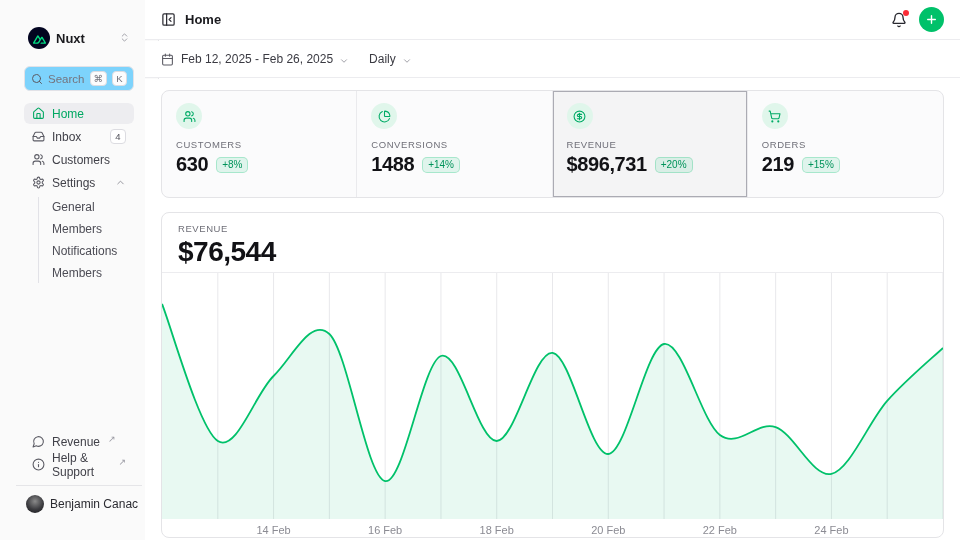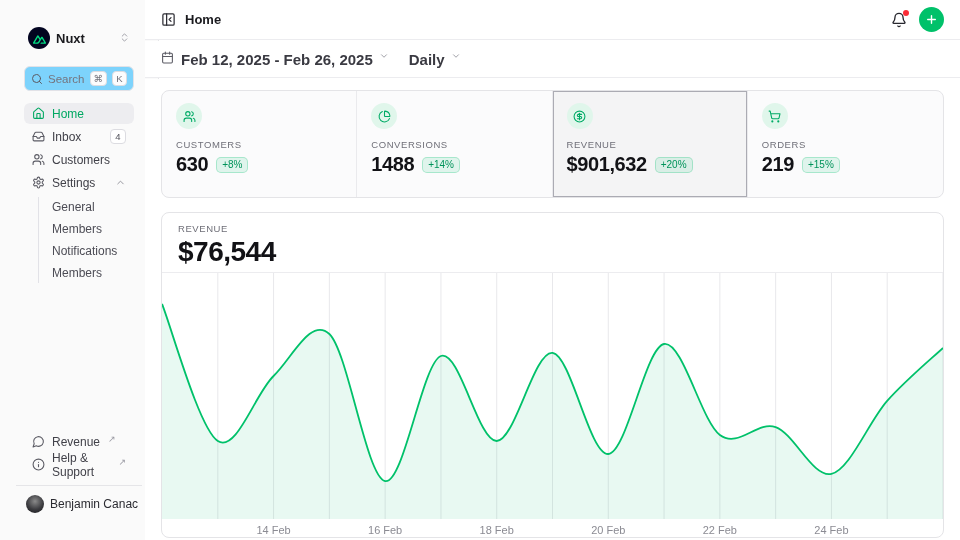--- a/index.html
+++ b/index.html
@@ -46,21 +46,21 @@
     display:flex; align-items:center; gap:9px; padding:0 16px; background:#fff; }
   .collapse-btn { display:flex; color:#2f2f36; cursor:pointer; }
   .page-title { font-size:13px; font-weight:700; color:#1b1b1f; }
   .header-right { margin-left:auto; display:flex; align-items:center; gap:12px; }
   .bell-wrap { position:relative; display:flex; color:#27272e; cursor:pointer; }
   .bell-dot { position:absolute; top:-2px; right:-2px; width:6.5px; height:6.5px; border-radius:50%; }
   .plus-btn { width:25px; height:25px; border-radius:50%; border:none; display:flex; align-items:center;
     justify-content:center; color:#fff; cursor:pointer; }
   .toolbar { position:absolute; left:145px; top:41px; right:0; height:37px; border-bottom:1px solid #ececef;
     display:flex; align-items:center; gap:20px; padding:0 16px; background:#fff; }
-  .tool-group { display:flex; align-items:flex-start; gap:7px; font-size:15px; font-weight:700; color:#3a3a42; cursor:pointer; }
+  .tool-group { display:flex; align-items:flex-end; gap:7px; font-size:12px; font-weight:400; color:#3a3a42; cursor:pointer; }
   .tool-group .chev { margin-left:-1px; }
   .cal-icon { display:flex; color:#5b5b64; }
 
   
   .content { position:absolute; left:145px; top:79px; right:0; bottom:0; padding:11px 16px; background:#fff; }
   .stats { display:grid; grid-template-columns:repeat(4,1fr); height:108px; border:1px solid #e4e4e7;
     border-radius:8px; background:#fbfbfc; overflow:hidden; }
   .stat { padding:12px 14px; border-right:1px solid #eaeaed; cursor:pointer; position:relative; }
   .stat:last-child { border-right:none; }
   .stat.selected { background:#f4f4f5; box-shadow:inset 0 0 0 1px #ababb3; }
@@ -283,21 +283,21 @@
     <div class="stat selected">
       <span class="stat-icon">
         <svg class="ic" width="13" height="13" viewBox="0 0 24 24">
             <circle cx="12" cy="12" r="10"></circle>
             <path d="M16 8h-6a2 2 0 1 0 0 4h4a2 2 0 1 1 0 4H8"></path>
             <path d="M12 18V6"></path>
           </svg>
       </span>
       <div class="stat-label">Revenue</div>
       <div class="stat-value-row">
-        <span class="stat-value">$901,632</span>
+        <span class="stat-value">$896,731</span>
         <span class="delta-badge">+20%</span>
       </div>
     </div>
     <div class="stat">
       <span class="stat-icon">
         <svg class="ic" width="13" height="13" viewBox="0 0 24 24">
             <circle cx="8" cy="21" r="1"></circle>
             <circle cx="19" cy="21" r="1"></circle>
             <path d="M2.05 2.05h2l2.66 12.42a2 2 0 0 0 2 1.58h9.78a2 2 0 0 0 1.95-1.57l1.65-7.43H5.12"></path>
           </svg>

